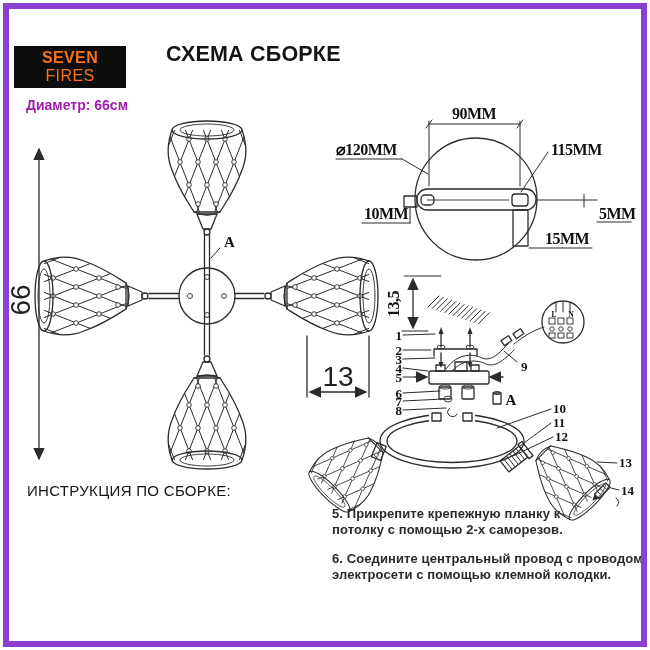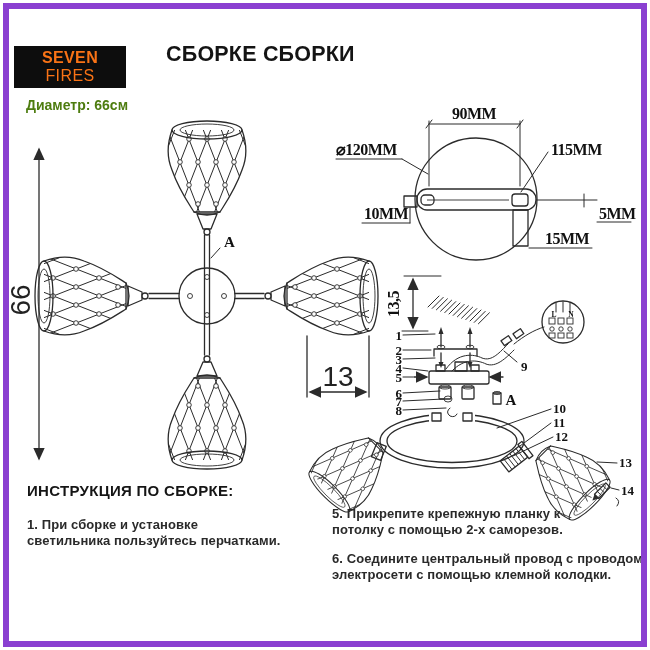--- a/index.html
+++ b/index.html
@@ -6,24 +6,24 @@
   body{width:650px;height:650px;background:#ffffff;position:relative;overflow:hidden;
        font-family:"Liberation Sans",sans-serif;color:#1c1c1c;}
   .frame{position:absolute;inset:3px;border:6px solid #8a3fd1;pointer-events:none;z-index:5;}
   .abs{position:absolute;}
   .logo-box{left:14px;top:46px;width:112px;height:42px;background:#0d0d0d;color:#f97316;
             display:flex;align-items:center;justify-content:center;font-size:16px;letter-spacing:.4px;flex-direction:column;}
   .logo-box .b{font-weight:bold;}
   .title{left:166px;top:38px;width:470px;font-size:21.5px;font-weight:bold;line-height:1.5;
          letter-spacing:.2px;color:#141414;}
   .dims{left:14px;top:97px;width:114px;text-align:right;font-size:14px;font-weight:bold;
-        line-height:1.18;color:#4d7c0f;}
+        line-height:1.18;color:#a21caf;}
   .instr-left{left:27px;top:482px;width:300px;}
   .instr-right{left:332px;top:506px;width:312px;}
-  .instr-heading{font-size:15px;font-weight:bold;letter-spacing:.3px;margin-bottom:18px;color:#151515;}
+  .instr-heading{font-size:15px;font-weight:normal;letter-spacing:.3px;margin-bottom:18px;color:#151515;}
   .step{font-size:13px;font-weight:bold;line-height:1.22;color:#2a2a2a;margin-bottom:13px;
         white-space:pre-line;letter-spacing:.1px;}
   svg{position:absolute;left:0;top:0;}
   .ln{fill:none;stroke:#2b2b2b;stroke-width:1.3;stroke-linecap:round;stroke-linejoin:round;}
   .lt{fill:none;stroke:#2b2b2b;stroke-width:1;stroke-linecap:round;}
   .thin{fill:none;stroke:#2b2b2b;stroke-width:.9;}
   .fw{fill:#ffffff;stroke:#2b2b2b;stroke-width:1.3;}
   .bead{fill:#ffffff;stroke:#2b2b2b;stroke-width:.9;}
   .blk{fill:#2b2b2b;stroke:none;}
   text.dim{font:bold 16px "Liberation Serif",serif;fill:#111;letter-spacing:-.5px;}
@@ -36,21 +36,21 @@
 <body>
 
 <div class="frame"></div>
 
 <div class="abs logo-box">
   <span class="b">SEVEN</span>
     <span>FIRES</span>
 </div>
 
 <div class="abs title">
-  <div>СБОРКЕ СБОРКИ</div>
+  <div>СХЕМА СБОРКЕ</div>
 </div>
 
 <div class="abs dims">
   <div>Диаметр: 66см</div>
 </div>
 
 <svg width="650" height="650" viewBox="0 0 650 650">
   <defs>
     <marker id="arr" orient="auto-start-reverse" markerWidth="11" markerHeight="9" refX="8" refY="4.5">
       <path d="M0,0 L10,4.5 L0,9 z" fill="#2b2b2b"></path>
@@ -295,22 +295,20 @@
       <text class="num" x="553" y="427">11</text>
       <text class="num" x="555" y="441">12</text>
       <text class="num" x="619" y="467">13</text>
       <text class="num" x="621" y="495">14</text>
     </g>
   </g>
 </svg>
 
 <div class="abs instr-left">
   <div class="instr-heading">ИНСТРУКЦИЯ ПО СБОРКЕ:</div>
-  <div class="step">1. При сборке и установке
-светильника пользуйтесь перчатками.</div>
 </div>
 
 <div class="abs instr-right">
   <div class="step">5. Прикрепите крепежную планку к
 потолку с помощью 2-х саморезов.</div>
   <div class="step">6. Соедините центральный провод с проводом
 электросети с помощью клемной колодки.</div>
 </div>
 
 </body></html>

